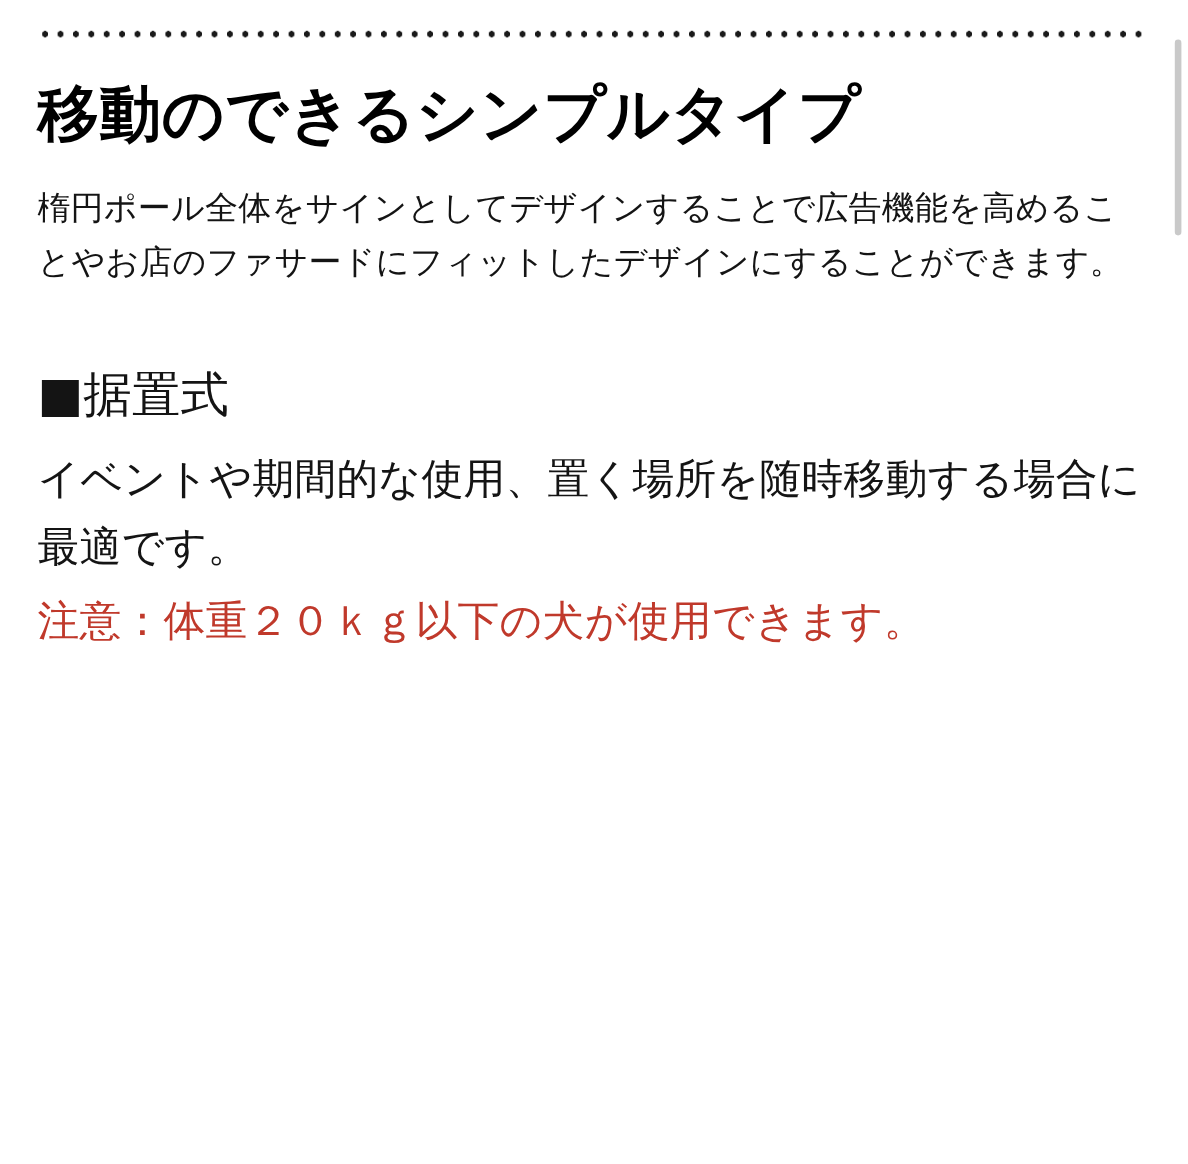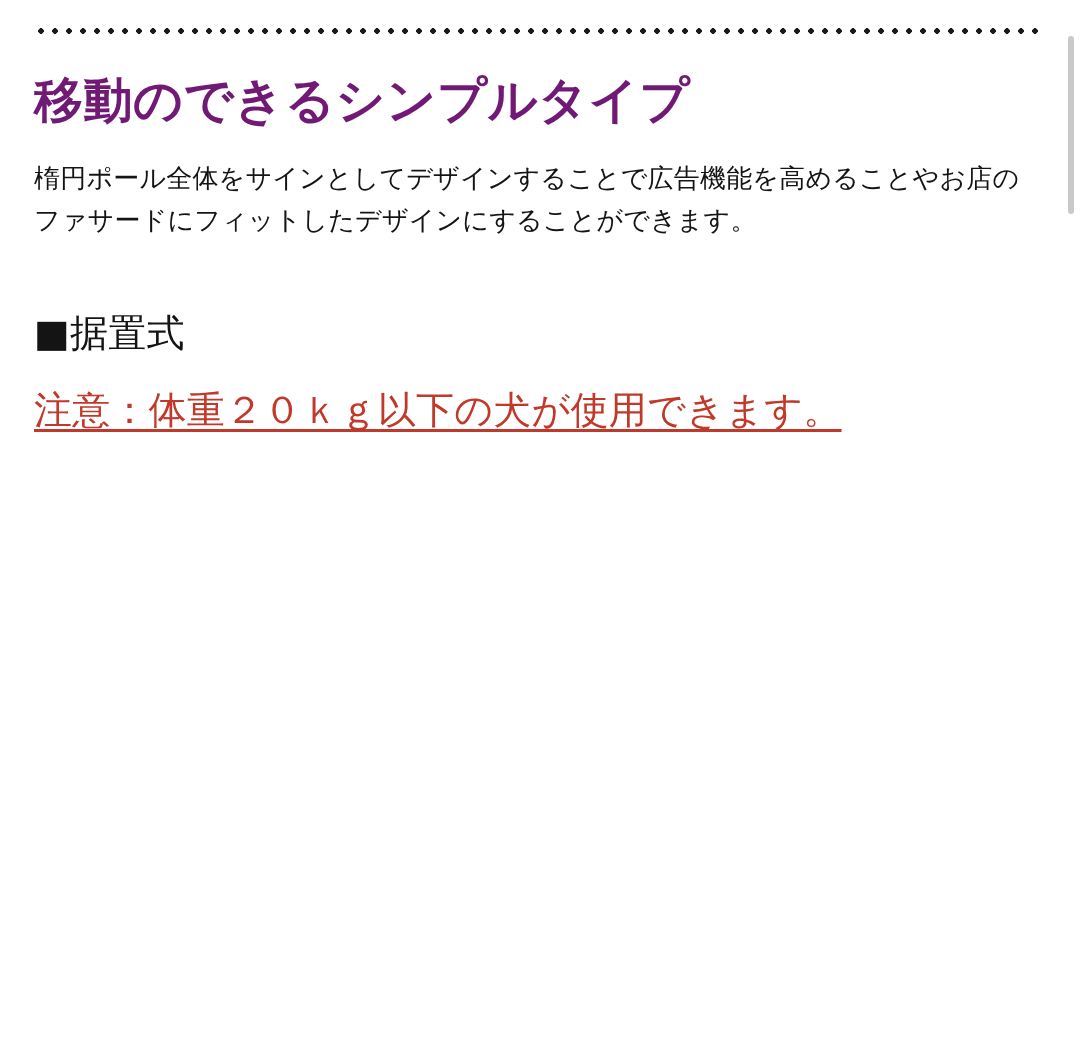--- a/index.html
+++ b/index.html
@@ -29,66 +29,65 @@
     margin-top: 28px;
     height: 6px;
     background-image: radial-gradient(circle, #1a1a1a 0 2.6px, rgba(0,0,0,0) 3px);
     background-size: 14px 6px;
     background-repeat: repeat-x;
     background-position: 0 center;
   }
 
   .heading {
     margin: 36px 0 0 0;
-    font-size: 49px;
+    font-size: 56px;
     line-height: 1.25;
     font-weight: 700;
-    color: #701a75;
+    color: #000000;
     letter-spacing: 0.5px;
   }
 
   .body-block {
     margin-top: 26px;
-    font-size: 26px;
+    font-size: 30px;
     line-height: 1.62;
     color: #141414;
     letter-spacing: 0.2px;
   }
 
   .body-block p {
     margin: 0;
   }
 
   .spacer-block {
     height: 64px;
   }
 
   .section-label {
-    font-size: 38px;
+    font-size: 44px;
     line-height: 1.5;
     color: #141414;
     margin: 0;
     letter-spacing: 0.2px;
   }
 
   .sec-body {
     margin-top: 12px;
     font-size: 38px;
     line-height: 1.62;
     color: #141414;
     letter-spacing: 0.2px;
   }
   .sec-body p { margin: 0; }
 
   .note {
     margin-top: 8px;
     font-size: 38px;
     line-height: 1.5;
     color: #c0392b;
-    text-decoration: underline;
     text-decoration-color: #c0392b;
     text-underline-offset: 6px;
     letter-spacing: 0.2px;
     display: inline-block;
   }
 
   
   .scrollbar-track {
     position: absolute;
     top: 0;
@@ -118,20 +117,21 @@
 
   <div class="body-block">
     <p>楕円ポール全体をサインとしてデザインすることで広告機能を高めることやお店のファサードにフィットしたデザインにすることができます。</p>
   </div>
 
   <div class="spacer-block"></div>
 
   <p class="section-label">■据置式</p>
 
   <div class="sec-body">
+    <p>イベントや期間的な使用、置く場所を随時移動する場合に最適です。</p>
   </div>
 
   <span class="note">注意：体重２０ｋｇ以下の犬が使用できます。</span>
 
   <div class="scrollbar-track">
     <div class="scrollbar-thumb"></div>
   </div>
 
 </div>
 

